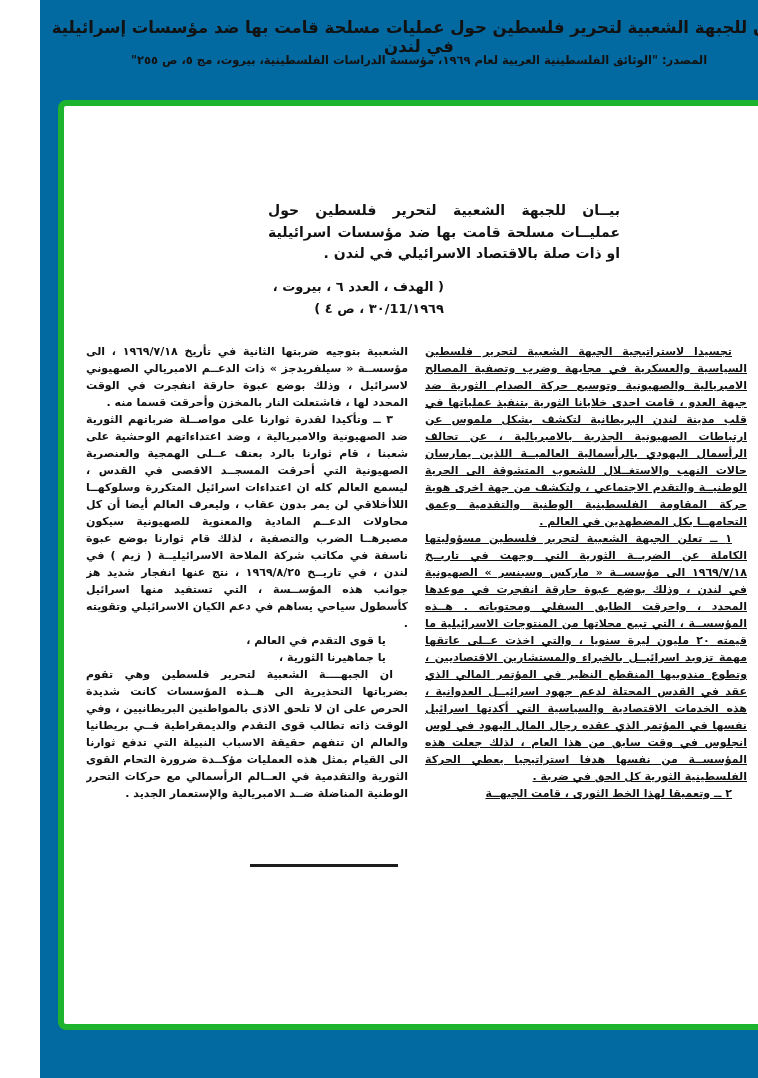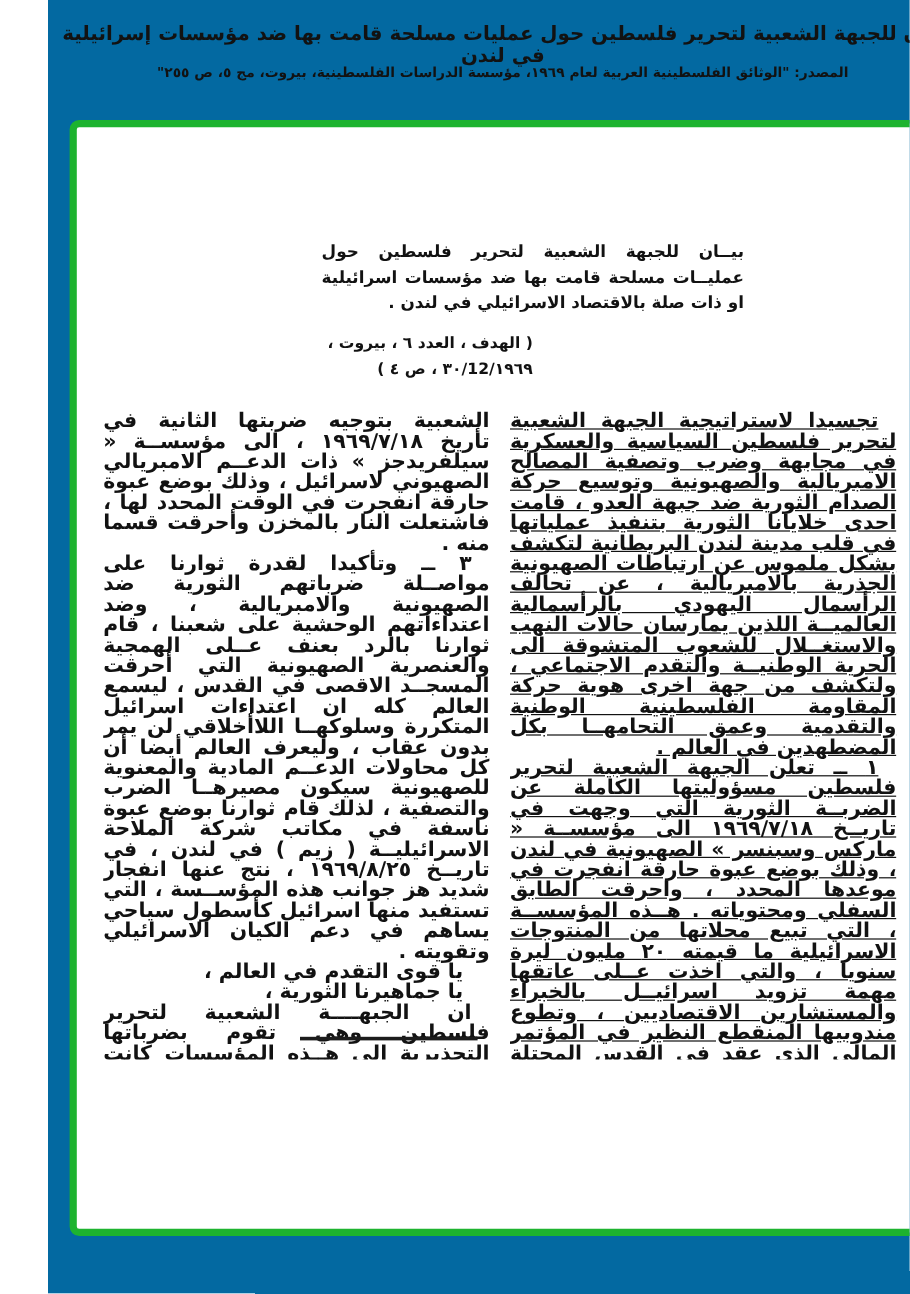--- a/index.html
+++ b/index.html
@@ -33,21 +33,21 @@
     font-size:14px; font-weight:bold; line-height:21.5px;
   }
   .citation {
     position:absolute; left:208px; top:170px; width:172px;
     direction:rtl; text-align:right;
     font-size:13px; font-weight:bold; line-height:22px;
   }
   .col {
     position:absolute; top:237px; width:322px; height:540px;
     direction:rtl; text-align:justify;
-    font-size:17px; font-weight:bold; line-height:17px;
+    font-size:11px; font-weight:bold; line-height:17px;
     overflow:hidden;
   }
   .col-right { left:361px;text-decoration:underline; }
   .col-left  { left:22px; }
   .col p { margin:0; padding:0; text-indent:15px; }
   .col p.no-indent { text-indent:0; }
   .col p.address { text-indent:22px; text-align:right; }
   .footnote-rule {
     position:absolute; left:186px; top:758px;
     width:148px; height:3px; background:#1c1c1c;
@@ -61,21 +61,21 @@
   <div class="doc-title">بيان للجبهة الشعبية لتحرير فلسطين حول عمليات مسلحة قامت بها ضد مؤسسات إسرائيلية في لندن</div>
 
   <div class="doc-source">المصدر: "الوثائق الفلسطينية العربية لعام ١٩٦٩، مؤسسة الدراسات الفلسطينية، بيروت، مج ٥، ص ٢٥٥"</div>
 
   <div class="frame" style="border-color: rgb(29, 179, 47);">
 
     <div class="heading">بيــان للجبهة الشعبية لتحرير فلسطين حول عمليــات مسلحة قامت بها ضد مؤسسات اسرائيلية او ذات صلة بالاقتصاد الاسرائيلي في لندن .</div>
 
     <div class="citation">
       <div>( الهدف ، العدد ٦ ، بيروت ،</div>
-      <div>١٩٦٩/12/٣٠ ، ص ٤ )</div>
+      <div>١٩٦٩/11/٣٠ ، ص ٤ )</div>
     </div>
 
     <div class="col col-right">
       <p>تجسيدا لاستراتيجية الجبهة الشعبية لتحرير فلسطين السياسية والعسكرية في مجابهة وضرب وتصفية المصالح الامبريالية والصهيونية وتوسيع حركة الصدام الثورية ضد جبهة العدو ، قامت احدى خلايانا الثورية بتنفيذ عملياتها في قلب مدينة لندن البريطانية لتكشف بشكل ملموس عن ارتباطات الصهيونية الجذرية بالامبريالية ، عن تحالف الرأسمال اليهودي بالرأسمالية العالميــة اللذين يمارسان حالات النهب والاستغــلال للشعوب المتشوقة الى الحرية الوطنيــة والتقدم الاجتماعي ، ولتكشف من جهة اخرى هوية حركة المقاومة الفلسطينية الوطنية والتقدمية وعمق التحامهــا بكل المضطهدين في العالم .</p>
       <p>١ ــ تعلن الجبهة الشعبية لتحرير فلسطين مسؤوليتها الكاملة عن الضربــة الثورية التي وجهت في تاريــخ ١٩٦٩/٧/١٨ الى مؤسســة « ماركس وسبنسر » الصهيونية في لندن ، وذلك بوضع عبوة حارقة انفجرت في موعدها المحدد ، واحرقت الطابق السفلي ومحتوياته . هــذه المؤسســة ، التي تبيع محلاتها من المنتوجات الاسرائيلية ما قيمته ٢٠ مليون ليرة سنويا ، والتي اخذت عــلى عاتقها مهمة تزويد اسرائيــل بالخبراء والمستشارين الاقتصاديين ، وتطوع مندوبيها المنقطع النظير في المؤتمر المالي الذي عقد في القدس المحتلة لدعم جهود اسرائيــل العدوانية ، هذه الخدمات الاقتصادية والسياسية التي أكدتها اسرائيل نفسها في المؤتمر الذي عقده رجال المال اليهود في لوس انجلوس في وقت سابق من هذا العام ، لذلك جعلت هذه المؤسســة من نفسها هدفا استراتيجيا يعطي الحركة الفلسطينية الثورية كل الحق في ضربة .</p>
       <p>٢ ــ وتعميقا لهذا الخط الثورى ، قامت الجبهــة</p>
     </div>
 
     <div class="col col-left">
       <p class="no-indent">الشعبية بتوجيه ضربتها الثانية في تأريخ ١٩٦٩/٧/١٨ ، الى مؤسســة « سيلفريدجز » ذات الدعــم الامبريالي الصهيوني لاسرائيل ، وذلك بوضع عبوة حارقة انفجرت في الوقت المحدد لها ، فاشتعلت النار بالمخزن وأحرقت قسما منه .</p>

